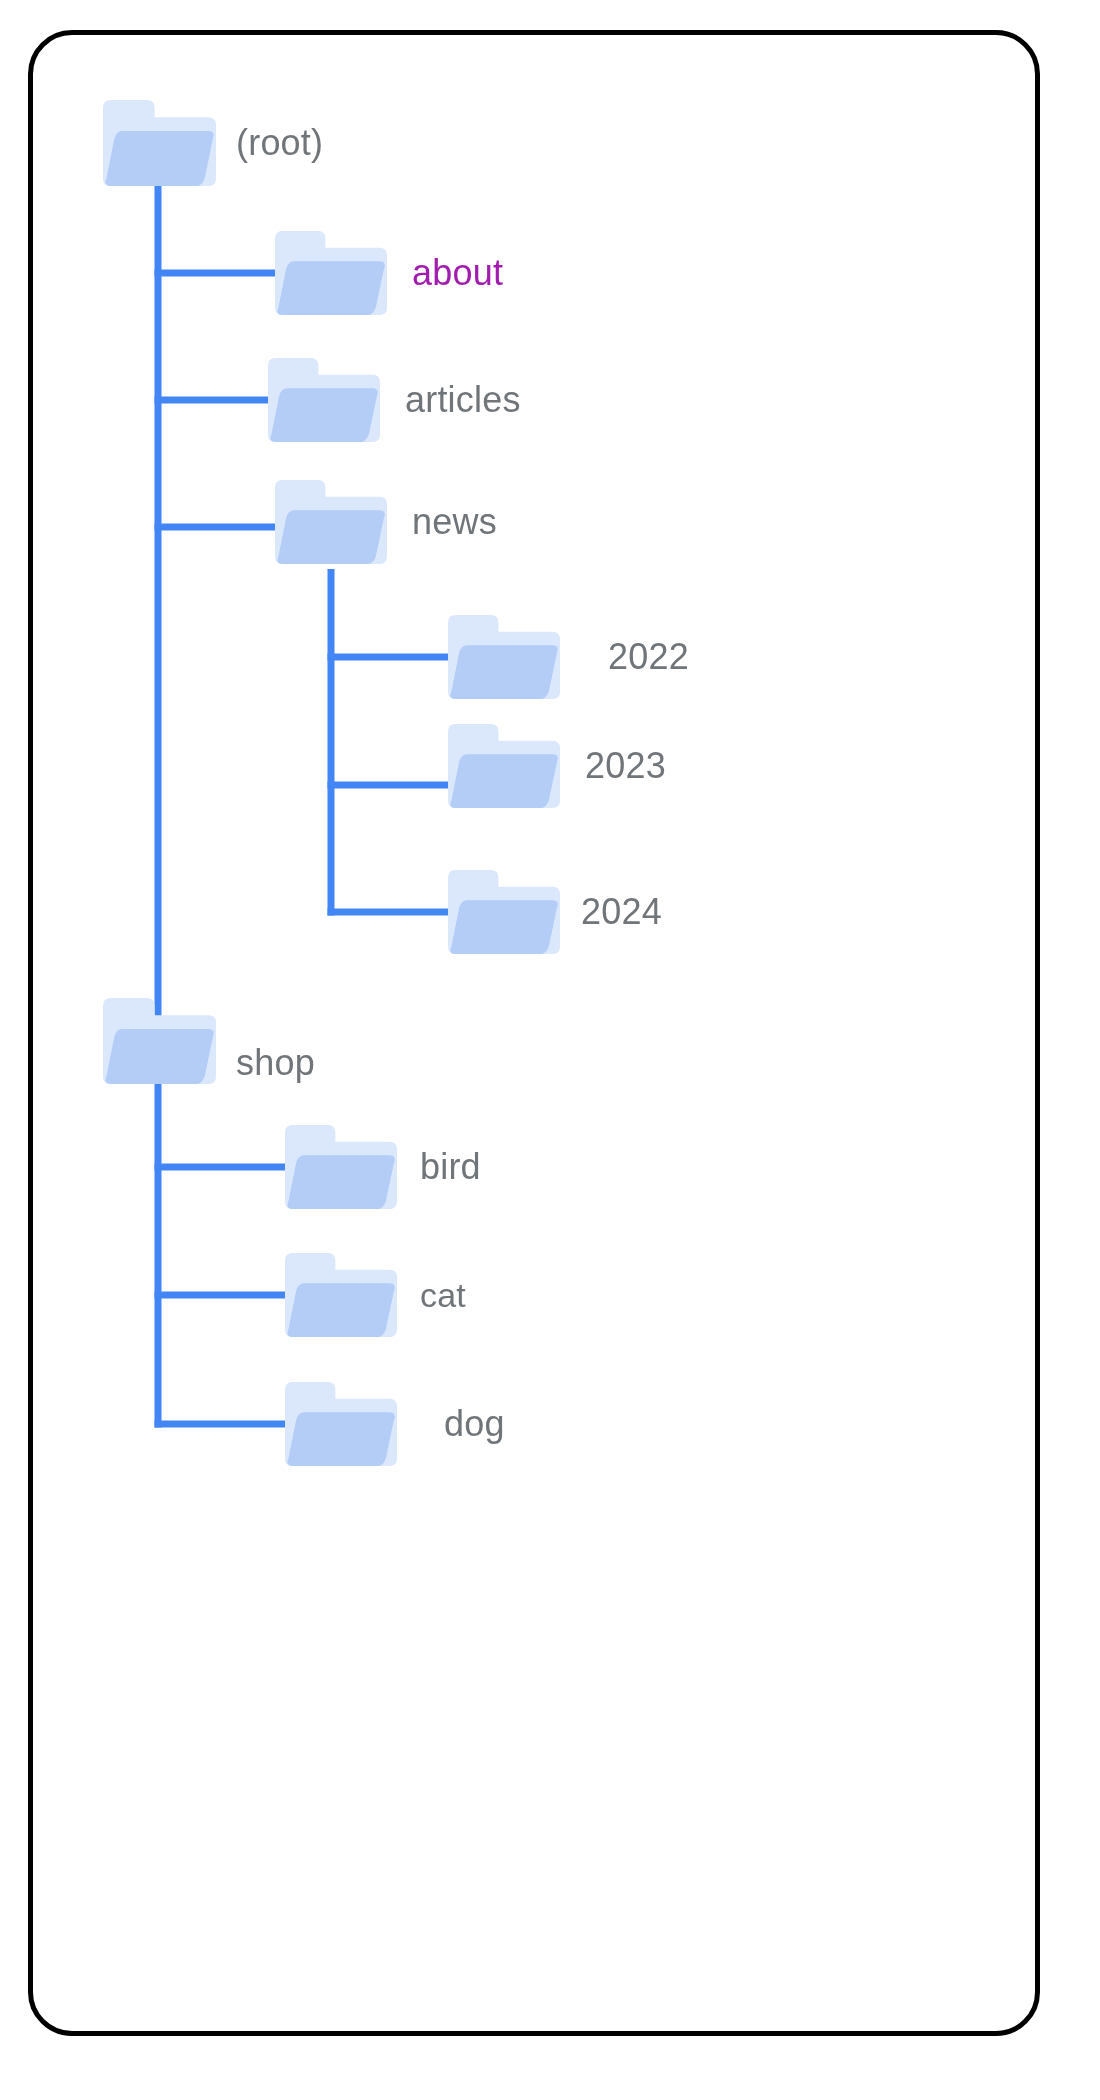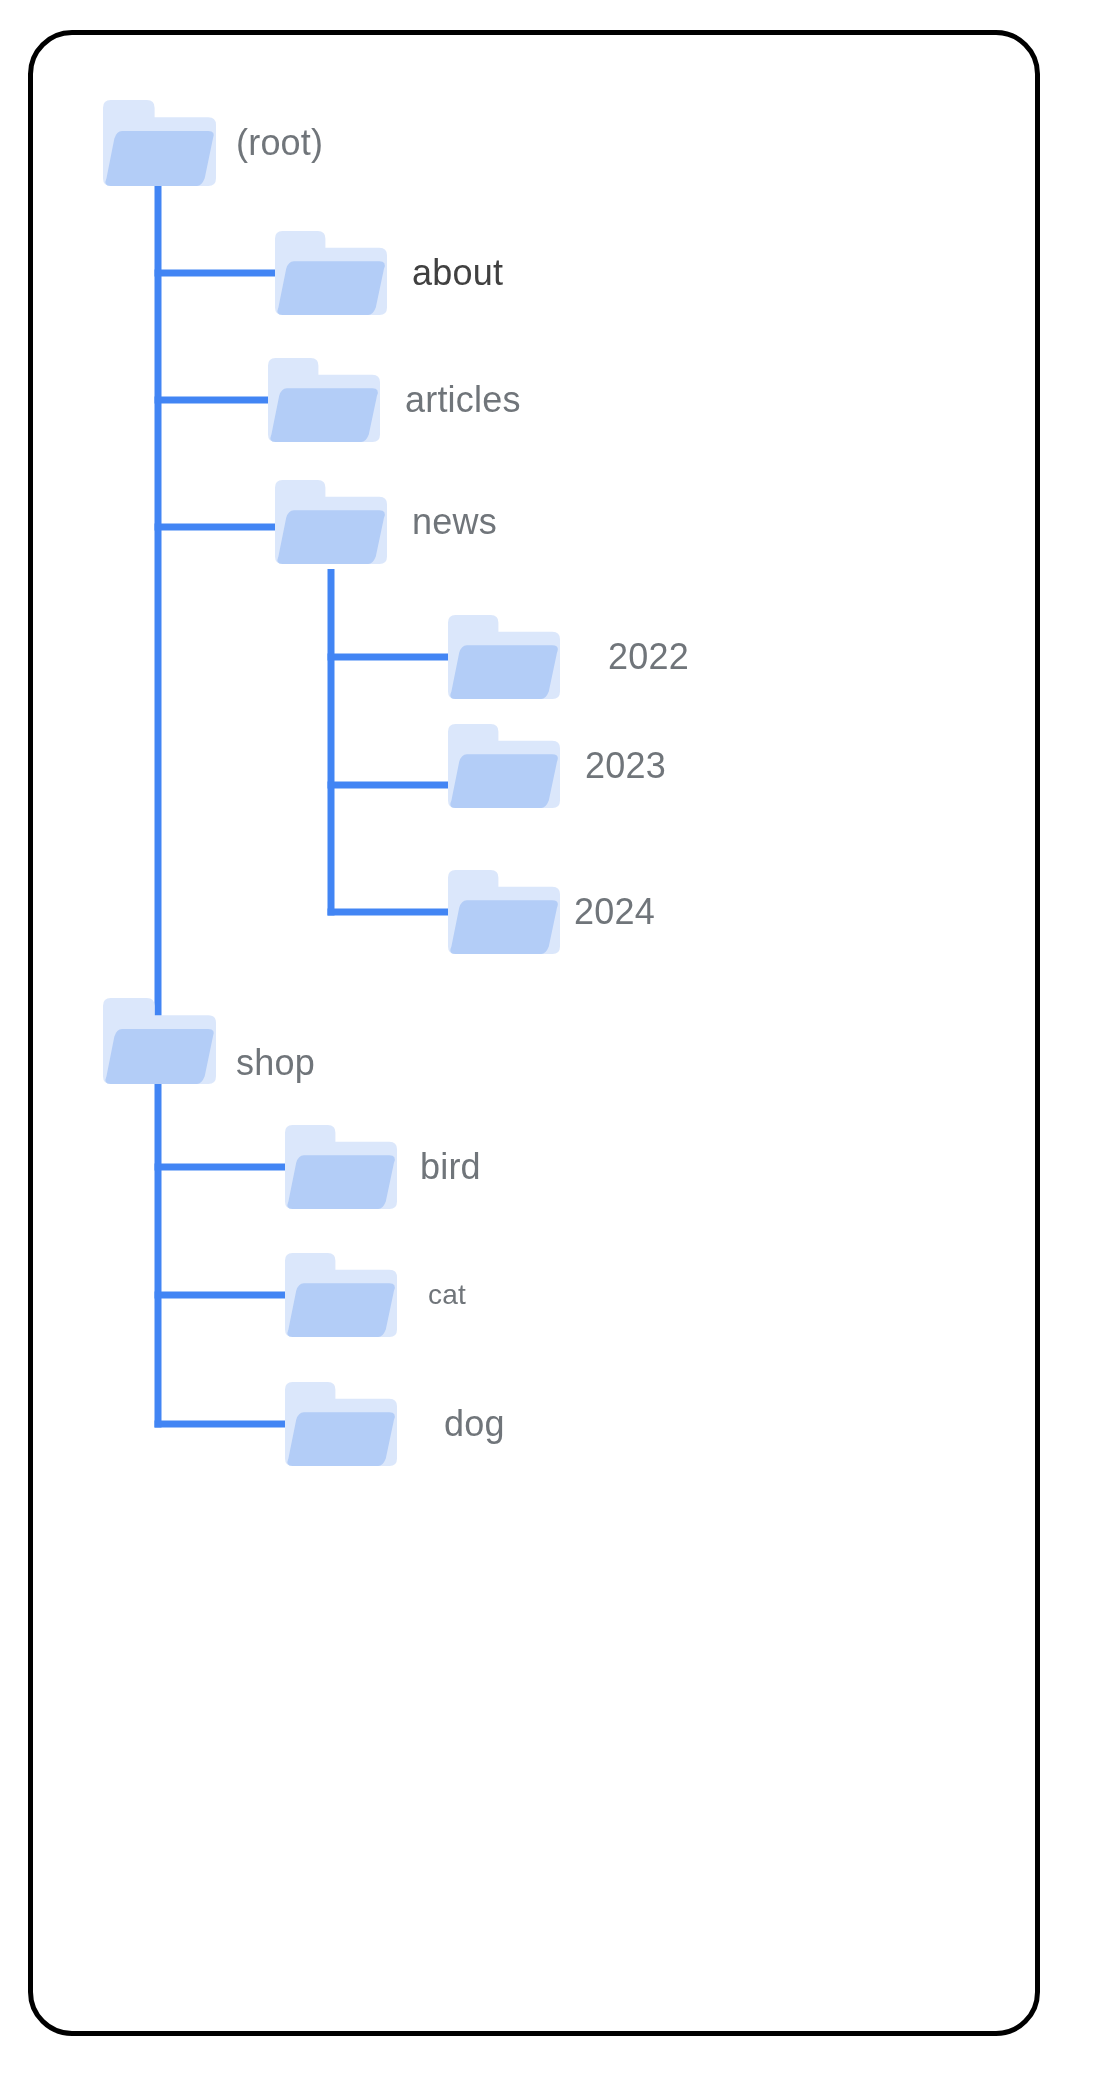--- a/index.html
+++ b/index.html
@@ -130,21 +130,21 @@
     <path d="M 18.76 30.24
              L 104.44 30.24
              Q 112 30.24 108.976 37.8
              L 100.8 76.44
              Q 97.776 84 93.24 84
              L 7.56 84
              Q 0 84 3.4019999999999997 76.44
              L 11.200000000000001 37.8
              Q 13.468 30.24 18.76 30.24 Z" fill="#b3cdf7"></path>
   </svg></div>
-        <span class="label" style="font-size: 36px; margin-left: 25px; color: #404040; text-align: center;">about</span>
+        <span class="label" style="font-size: 36px; margin-left: 25px; color: #a21caf; text-align: center;">about</span>
       </div>
       <div class="node" style="left: 268px; top: 358px;">
         <div class="folder" style="width: 112px; height: 84px;">
   <svg class="folder-svg" width="112" height="84" viewBox="0 0 112 84" xmlns="http://www.w3.org/2000/svg">
     <path d="M 7.56 0
              L 42.839999999999996 0
              Q 50.4 0 50.4 7.56
              L 50.4 16.8
              L 104.44 16.8
              Q 112 16.8 112 24.36
@@ -265,21 +265,21 @@
     <path d="M 18.76 30.24
              L 104.44 30.24
              Q 112 30.24 108.976 37.8
              L 100.8 76.44
              Q 97.776 84 93.24 84
              L 7.56 84
              Q 0 84 3.4019999999999997 76.44
              L 11.200000000000001 37.8
              Q 13.468 30.24 18.76 30.24 Z" fill="#b3cdf7"></path>
   </svg></div>
-        <span class="label" style="font-size: 36px; margin-left: 14px; color: rgb(112, 117, 122);">2024</span>
+        <span class="label" style="font-size: 36px; margin-left: 21px; color: rgb(112, 117, 122);">2024</span>
       </div>
       <div class="node" style="left: 103px; top: 998px; align-items: flex-end;">
         <div class="folder" style="width: 113px; height: 86px;">
   <svg class="folder-svg" width="113" height="86" viewBox="0 0 113 86" xmlns="http://www.w3.org/2000/svg">
     <path d="M 7.739999999999999 0
              L 43.86 0
              Q 51.6 0 51.6 7.739999999999999
              L 51.6 17.2
              L 105.26 17.2
              Q 113 17.2 113 24.939999999999998
@@ -346,21 +346,21 @@
     <path d="M 18.76 30.24
              L 104.44 30.24
              Q 112 30.24 108.976 37.8
              L 100.8 76.44
              Q 97.776 84 93.24 84
              L 7.56 84
              Q 0 84 3.4019999999999997 76.44
              L 11.200000000000001 37.8
              Q 13.468 30.24 18.76 30.24 Z" fill="#b3cdf7"></path>
   </svg></div>
-        <span class="label" style="font-size: 28px; margin-left: 31px; color: rgb(112, 117, 122);">cat</span>
+        <span class="label" style="font-size: 34px; margin-left: 23px; color: rgb(112, 117, 122);">cat</span>
       </div>
       <div class="node" style="left: 285px; top: 1382px; gap: 24px;">
         <div class="folder" style="width: 112px; height: 84px;">
   <svg class="folder-svg" width="112" height="84" viewBox="0 0 112 84" xmlns="http://www.w3.org/2000/svg">
     <path d="M 7.56 0
              L 42.839999999999996 0
              Q 50.4 0 50.4 7.56
              L 50.4 16.8
              L 104.44 16.8
              Q 112 16.8 112 24.36

